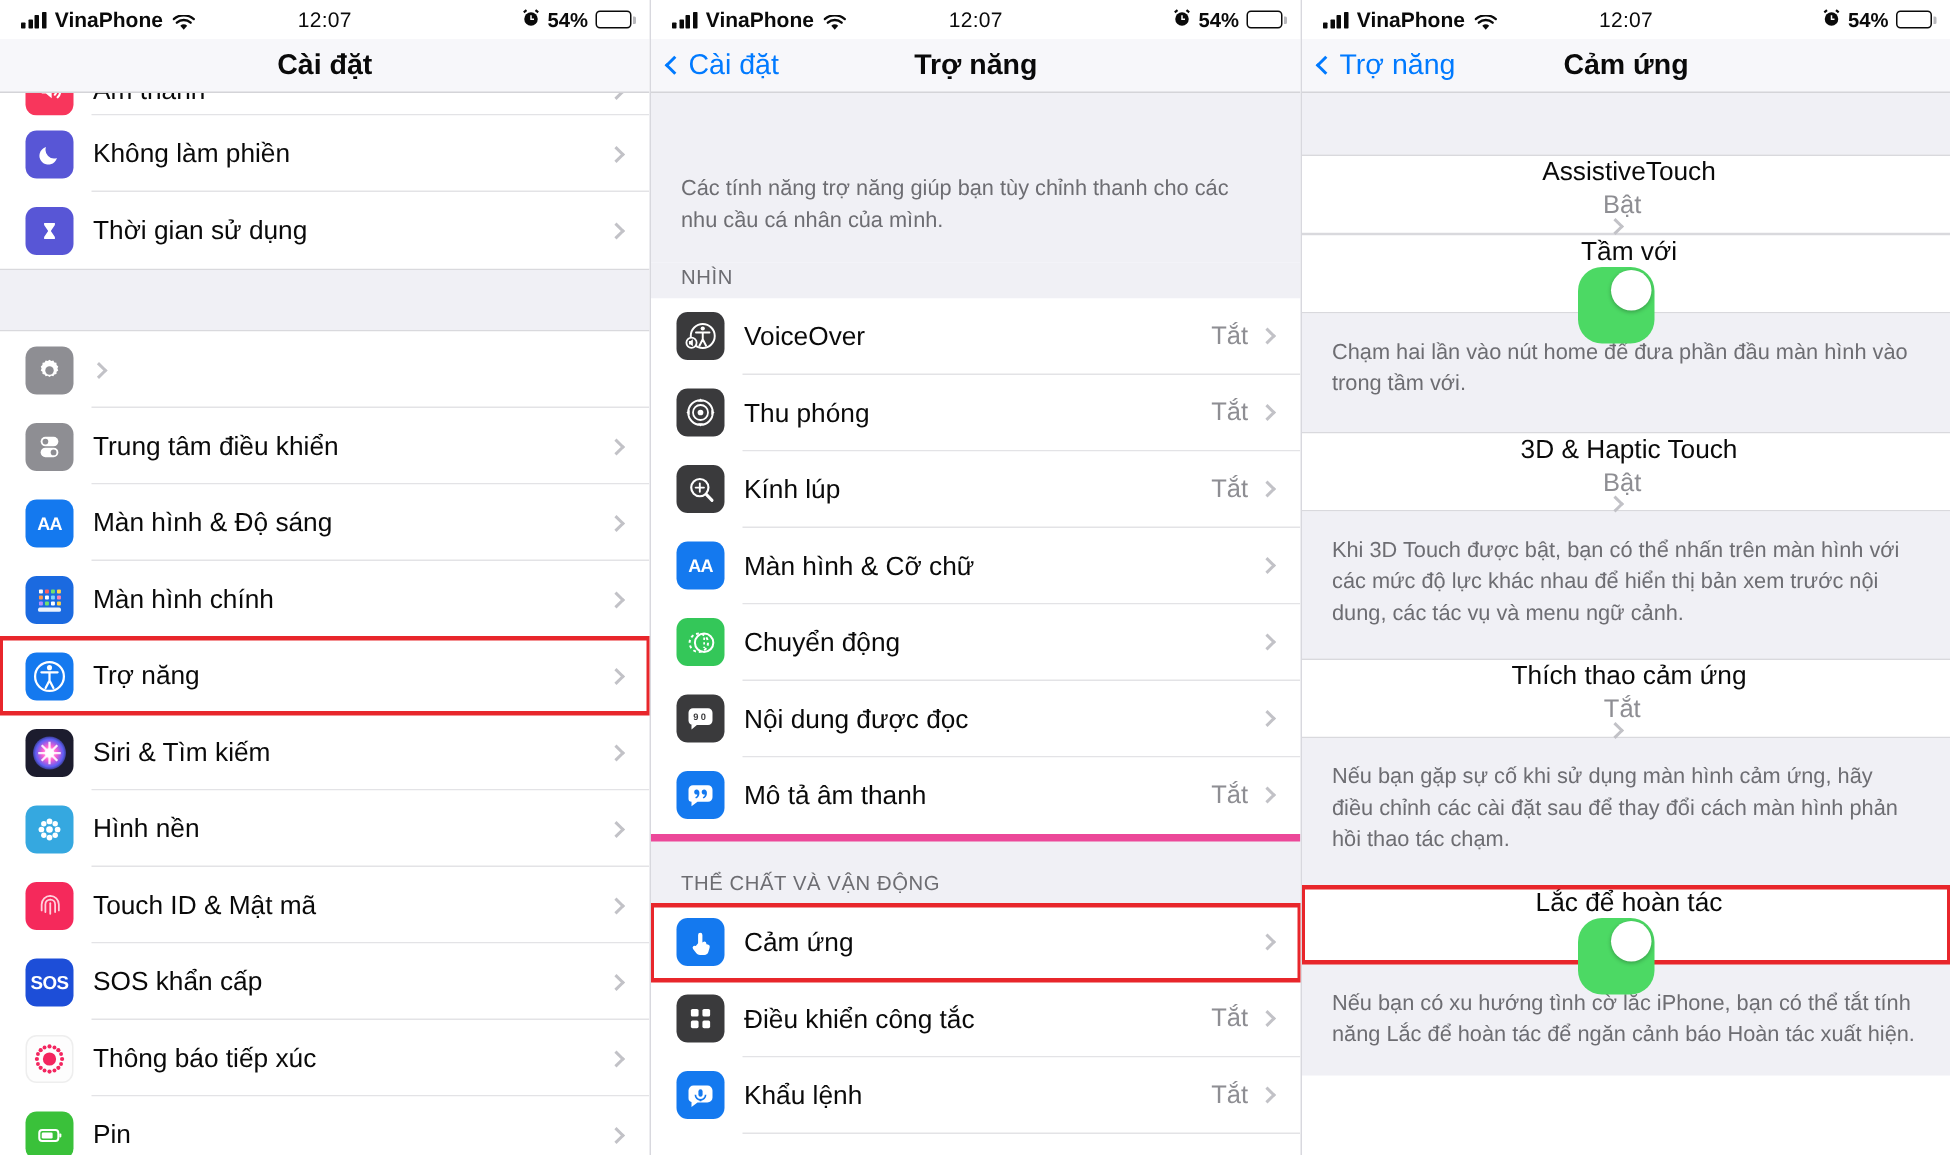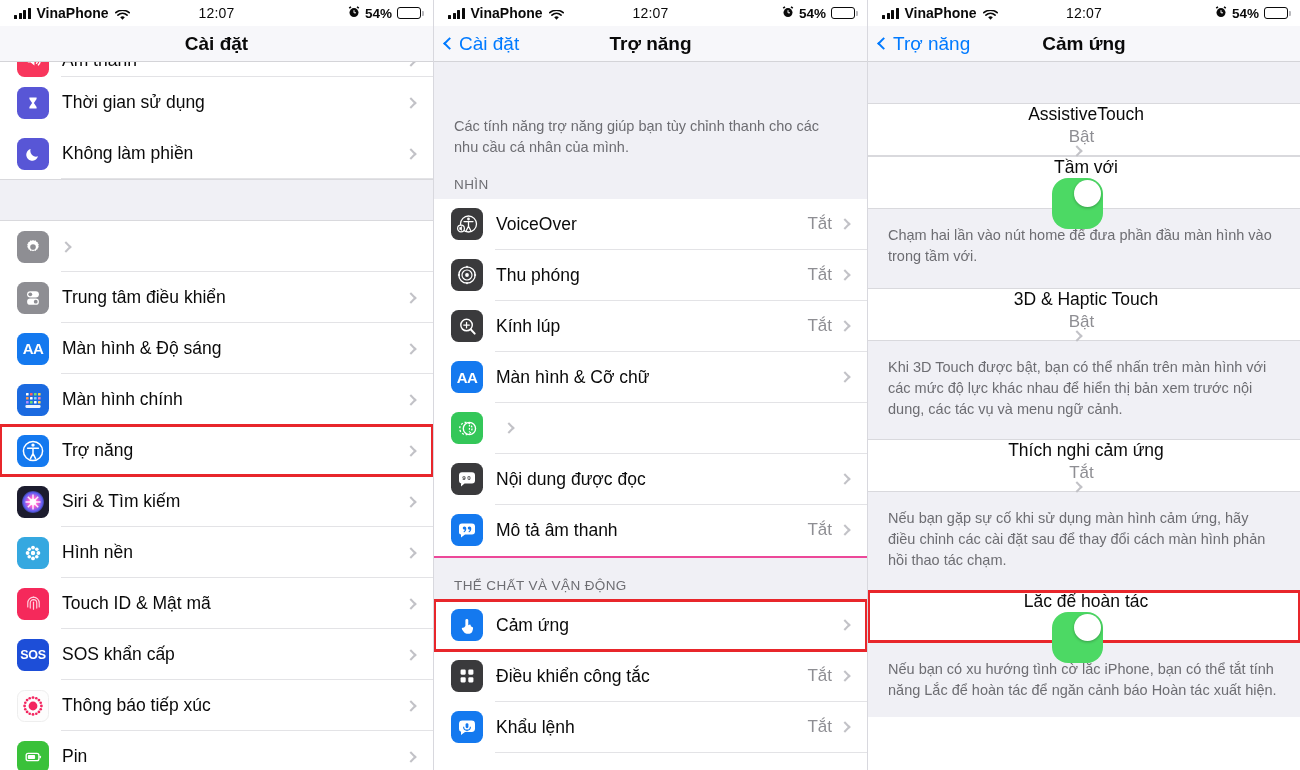--- a/index.html
+++ b/index.html
@@ -93,21 +93,21 @@
   .label { font-size: 17.5px; color: #0a0a0a; flex: 1; white-space: nowrap; }
   .value { font-size: 17px; color: #8e8e93; margin-right: 9px; }
   .chev {
     width: 8px; height: 8px; border-right: 2.2px solid #c2c2c7;
     border-top: 2.2px solid #c2c2c7; transform: rotate(45deg);
     margin-right: 18px; flex: 0 0 auto;
   }
   .section-hdr {
     background: #f0f0f5; font-size: 13.5px; color: #6d6d72;
     letter-spacing: .4px; padding: 20px 0 7px 20px;
-    border-top: 2px solid #ec4899;
+    border-top: 5px solid #ec4899;
   }
   .footnote {
     background: #f0f0f5; color: #6d6d72; font-size: 14.5px;
     line-height: 1.47; padding: 14px 22px 16px 20px;
   }
   .blurb {
     background: #f0f0f5; color: #6d6d72; font-size: 14.5px;
     line-height: 1.47; padding: 16px 22px 22px 20px;
   }
   .toggle {
@@ -118,21 +118,21 @@
     position: absolute; top: 2px; left: 22px;
     width: 27px; height: 27px; border-radius: 50%; background: #fff;
     box-shadow: 0 1px 3px rgba(0,0,0,.28);
   }
   .hl { outline: 3px solid #e8262b; outline-offset: -2px; z-index: 5; }
   .spacer-top { height: 40px; background: #f0f0f5; }
   .thinline { height: 1px; background: #d9d9dd; }
 
   
   .sos-txt { font-size: 12.5px; letter-spacing: -.3px; }
-  .aa-txt { font-size: 15px; letter-spacing: -.5px; }
+  .aa-txt { font-size: 12px; letter-spacing: -.5px; }
 </style>
 </head>
 <body>
 
 <div class="screens">
 
   <div class="phone">
     <div class="statusbar">
       <div class="sb-left">
         <span class="bars">
@@ -177,35 +177,35 @@
               <path d="M13.2 7.2a4 4 0 0 1 0 5.6M15.2 5.4a6.6 6.6 0 0 1 0 9.2" stroke="#fff" stroke-width="1.5" fill="none" stroke-linecap="round"></path>
             </svg>
         </div>
         <div class="label">Âm thanh</div>
         <div class="chev"></div>
         <div class="sep"></div>
       </div>
       <div class="row">
         <div class="icon" style="background:#5856d6">
           <svg width="18" height="18" viewBox="0 0 20 20">
-              <path d="M6 4h8v1.6l-3 4.4 3 4.4V16H6v-1.6l3-4.4-3-4.4z" fill="#fff"></path>
-            </svg>
-        </div>
-        <div class="label">Thời gian sử dụng</div>
-        <div class="chev"></div>
+              <path d="M15.5 12.6A6.4 6.4 0 0 1 7.4 4.5a6.6 6.6 0 1 0 8.1 8.1z" fill="#fff"></path>
+            </svg>
+        </div>
+        <div class="label">Không làm phiền</div>
+        <div class="chev"></div>
+        <div class="sep"></div>
       </div>
       <div class="row">
         <div class="icon" style="background:#5856d6">
           <svg width="18" height="18" viewBox="0 0 20 20">
-              <path d="M15.5 12.6A6.4 6.4 0 0 1 7.4 4.5a6.6 6.6 0 1 0 8.1 8.1z" fill="#fff"></path>
-            </svg>
-        </div>
-        <div class="label">Không làm phiền</div>
-        <div class="chev"></div>
-        <div class="sep"></div>
+              <path d="M6 4h8v1.6l-3 4.4 3 4.4V16H6v-1.6l3-4.4-3-4.4z" fill="#fff"></path>
+            </svg>
+        </div>
+        <div class="label">Thời gian sử dụng</div>
+        <div class="chev"></div>
       </div>
 
       <div class="thinline"></div>
       <div class="group-gap" style="height:40px"></div>
       <div class="thinline"></div>
 
       <div class="row">
         <div class="icon" style="background:#8e8e93">
           <svg width="20" height="20" viewBox="0 0 22 22">
               <path d="M11 3.2l1.3.9 1.5-.4.8 1.4 1.5.3.1 1.6 1.2 1-.6 1.5.6 1.5-1.2 1-.1 1.6-1.5.3-.8 1.4-1.5-.4-1.3.9-1.3-.9-1.5.4-.8-1.4-1.5-.3-.1-1.6-1.2-1 .6-1.5-.6-1.5 1.2-1 .1-1.6 1.5-.3.8-1.4 1.5.4z" fill="#fff"></path>
@@ -483,20 +483,21 @@
         <div class="sep"></div>
       </div>
       <div class="row">
         <div class="icon" style="background:#34c759">
           <svg width="23" height="23" viewBox="0 0 24 24">
               <circle cx="10.3" cy="12" r="6.4" fill="none" stroke="#fff" stroke-width="1.4" stroke-dasharray="2 2"></circle>
               <circle cx="14" cy="12" r="6.4" fill="none" stroke="#fff" stroke-width="1.4"></circle>
               <path d="M14 8.4v7.2" stroke="#fff" stroke-width="1.2" stroke-dasharray="1.6 1.6"></path>
             </svg>
         </div>
+        <div class="label">Chuyển động</div>
         <div class="value"></div>
         <div class="chev"></div>
         <div class="sep"></div>
       </div>
       <div class="row">
         <div class="icon" style="background:#3a3a3c">
           <svg width="24" height="24" viewBox="0 0 24 24">
               <path d="M4 8.2a3 3 0 0 1 3-3h10a3 3 0 0 1 3 3v5.2a3 3 0 0 1-3 3H9.6L6 19.4v-3H7a3 3 0 0 1-3-3z" fill="#fff"></path>
               <g fill="#3a3a3c" font-family="Liberation Sans, sans-serif" font-size="6.2" font-weight="bold">
                 <text x="7.2" y="13.2">9</text>
@@ -635,21 +636,21 @@
       <div class="row noicon">
         <div class="label">3D &amp; Haptic Touch</div>
         <div class="value">Bật</div>
         <div class="chev"></div>
       </div>
       <div class="thinline"></div>
       <div class="blurb" style="padding-bottom:18px">Khi 3D Touch được bật, bạn có thể nhấn trên màn hình với các mức độ lực khác nhau để hiển thị bản xem trước nội dung, các tác vụ và menu ngữ cảnh.</div>
       <div class="thinline"></div>
 
       <div class="row noicon">
-        <div class="label">Thích nghi cảm ứng</div>
+        <div class="label">Thích thao cảm ứng</div>
         <div class="value">Tắt</div>
         <div class="chev"></div>
       </div>
       <div class="thinline"></div>
       <div class="blurb" style="padding-bottom:18px">Nếu bạn gặp sự cố khi sử dụng màn hình cảm ứng, hãy điều chỉnh các cài đặt sau để thay đổi cách màn hình phản hồi thao tác chạm.</div>
       <div class="thinline"></div>
 
       <div class="row noicon hl">
         <div class="label">Lắc để hoàn tác</div>
         <div class="toggle">

